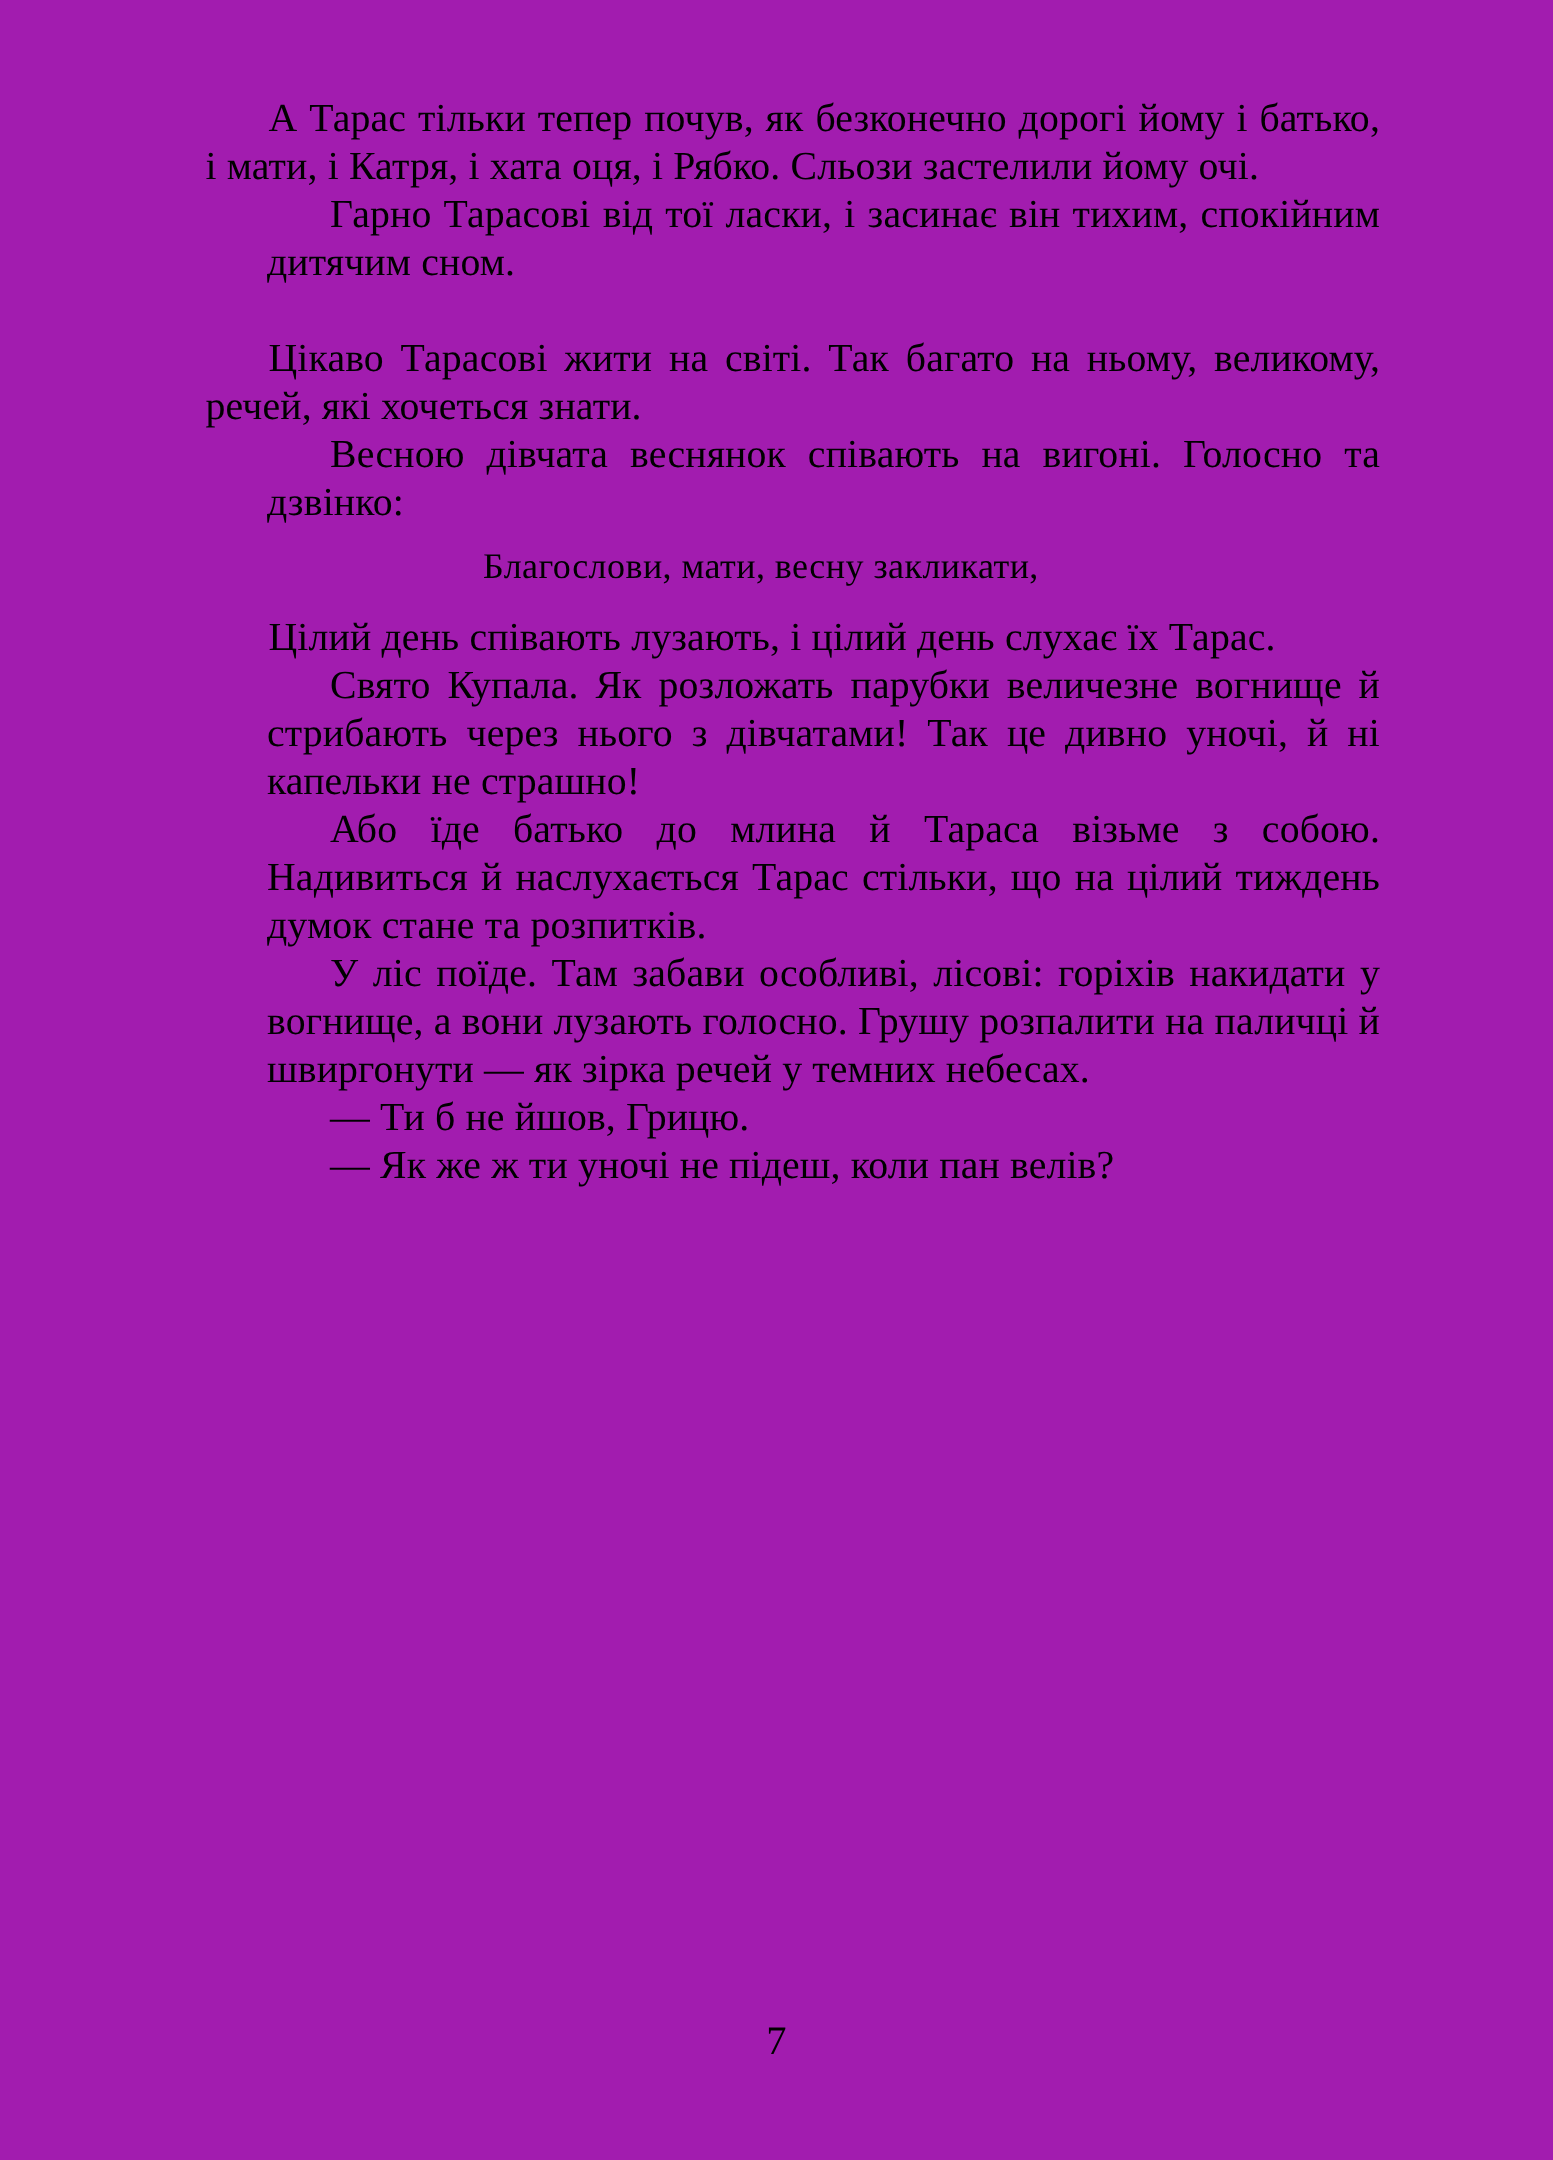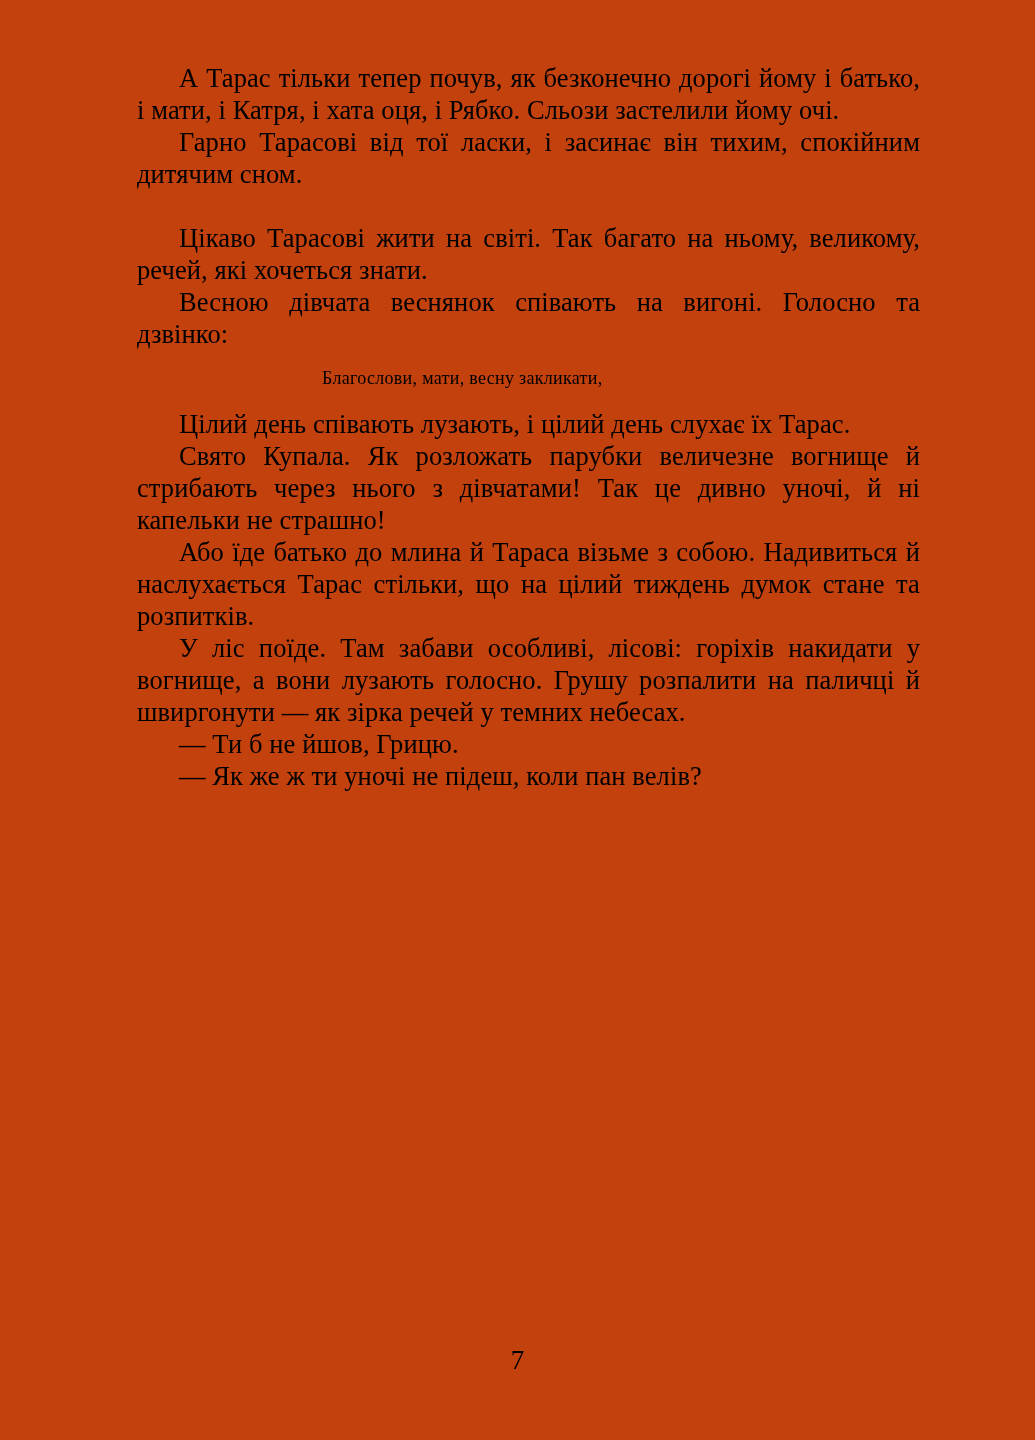--- a/index.html
+++ b/index.html
@@ -11,53 +11,54 @@
     height: 1440px;
     background: #ffffff;
     font-family: "Liberation Serif", "DejaVu Serif", serif;
     color: #000000;
     overflow: hidden;
   }
   .page {
     position: relative;
     width: 1035px;
     height: 1440px;
-    background: #c2410c;
+    background: #a21caf;
   }
   .text-block {
     position: absolute;
     left: 137px;
     top: 62px;
     width: 783px;
   }
   p.para {
     margin: 0;
     font-size: 26.5px;
     line-height: 32px;
     text-align: justify;
     text-indent: 42px;
     letter-spacing: 0.1px;
     -webkit-hyphens: none;
     hyphens: none;
     word-spacing: 0px;
   }
   p.para.last-line-left {
     text-align-last: left;
+    margin-left: 41px;
   }
   .section-gap {
     height: 32px;
   }
   .verse {
     margin: 0;
     padding-top: 16px;
     padding-bottom: 17px;
     padding-left: 185px;
   }
   .verse-line {
-    font-size: 18px;
+    font-size: 24px;
     line-height: 24.5px;
     text-align: left;
     text-indent: 0;
     letter-spacing: 0.3px;
     white-space: nowrap;
   }
   .page-number {
     position: absolute;
     left: 0;
     right: 0;

